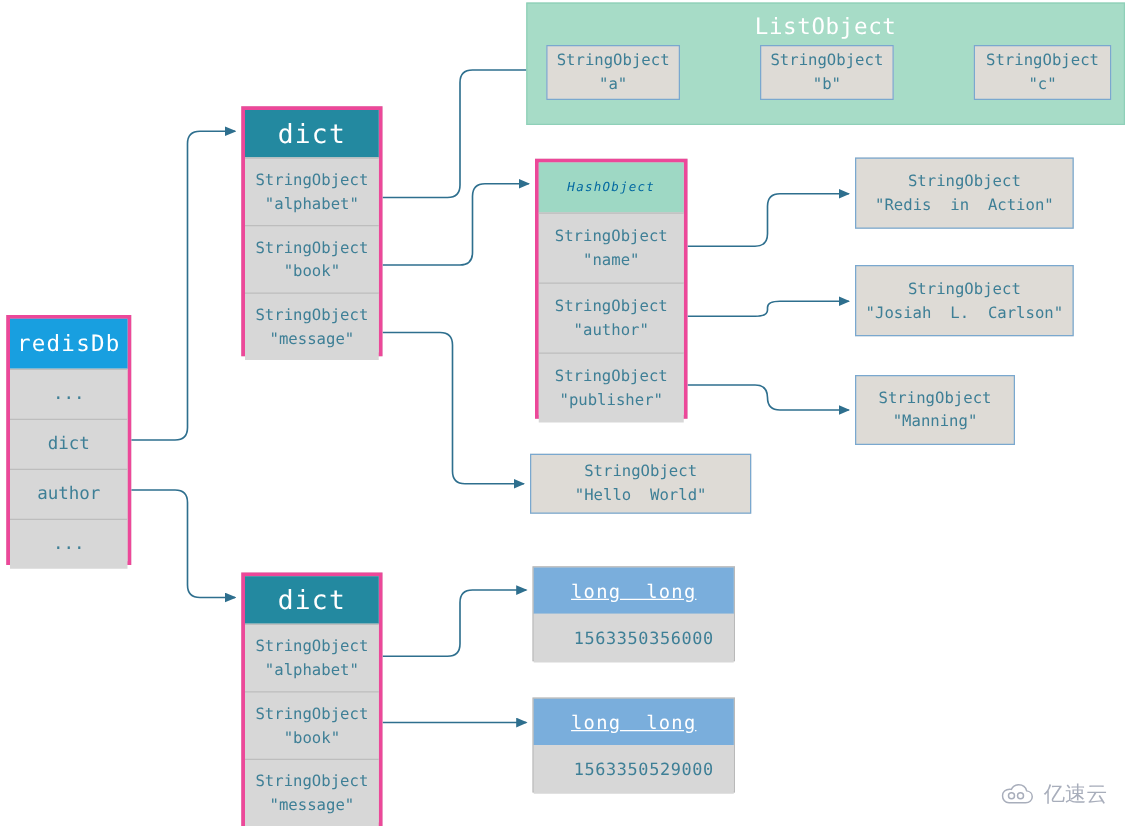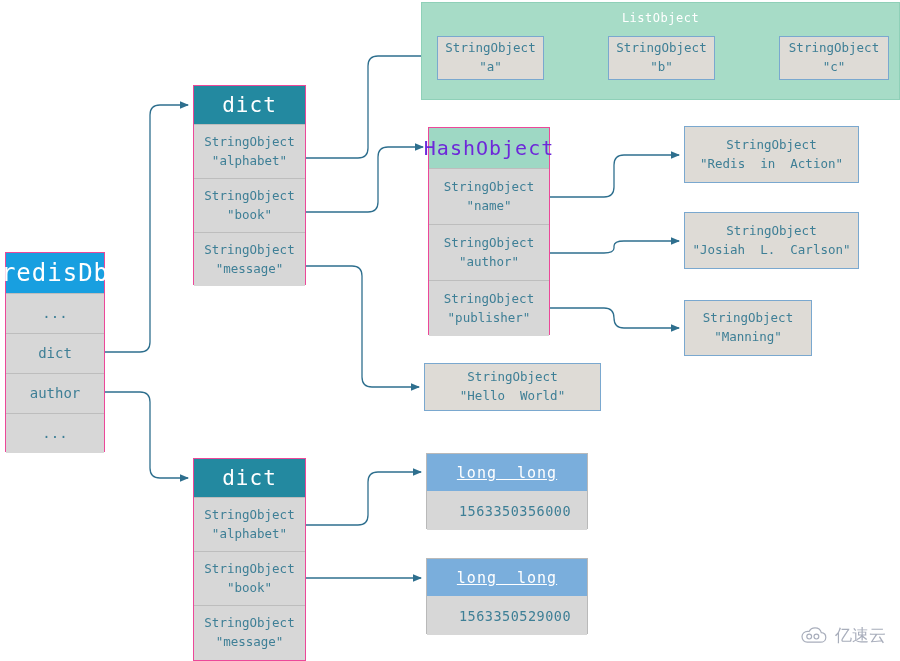--- a/index.html
+++ b/index.html
@@ -9,60 +9,60 @@
     font-family:"DejaVu Sans Mono","Liberation Mono",monospace;
     overflow:hidden;
     position:relative;
   }
   #stage{position:absolute;left:0;top:0;width:900px;height:661px;}
   svg#wires{position:absolute;left:0;top:0;width:900px;height:661px;pointer-events:none;}
 
   .box{position:absolute;box-sizing:border-box;}
 
   
-  .struct{border:1px solid #ec4899;background:#d7d7d7;}
+  .struct{border:3px solid #ec4899;background:#d7d7d7;}
   .struct .hdr{
     box-sizing:border-box;width:100%;
     display:flex;align-items:center;justify-content:center;
     color:#ffffff;font-size:19px;letter-spacing:1px;
   }
   .struct .row{
     box-sizing:border-box;width:100%;
     border-top:1px solid #bdbdbd;
     background:#d7d7d7;
     display:flex;flex-direction:column;align-items:center;justify-content:center;
     color:#3e7f96;font-size:12.5px;line-height:1.45;
   }
   .struct .row.plain{justify-content:center;}
   .row .l1,.row .l2{display:block;text-align:center;white-space:pre;}
 
   
   #redisdb{left:5px;top:252px;width:100px;height:200px;}
-  #redisdb .hdr{height:40px;background:#189fe0;font-size:24px;}
+  #redisdb .hdr{height:40px;background:#189fe0;font-size:18px;}
   #redisdb .row{height:40px;font-size:14px;color:#3e7f96;}
 
   
   .dictbox .hdr{height:38px;background:#2389a0;font-size:21px;}
   .dictbox .row{height:54px;}
   #dict-top{left:193px;top:85px;width:113px;height:200px;}
   #dict-bottom{left:193px;top:458px;width:113px;height:203px;}
 
   
   #hashobj{left:428px;top:127px;width:122px;height:208px;}
-  #hashobj .hdr{height:40px;background:#9ed8c4;font-size:20px;color:#6d28d9;}
+  #hashobj .hdr{height:40px;background:#9ed8c4;font-size:10px;color:#0369a1;font-style:italic;}
   #hashobj .row{height:56px;}
 
   
   #listobj{
     left:421px;top:2px;width:479px;height:98px;
     background:#a7dcc7;border:1px solid #8fd0b8;
   }
   #listobj .title{
     position:absolute;left:0;top:8px;width:100%;
-    text-align:center;color:#ffffff;font-size:12px;letter-spacing:.5px;
+    text-align:center;color:#ffffff;font-size:18px;letter-spacing:.5px;
   }
   .so{
     position:absolute;box-sizing:border-box;
     background:#dedbd6;border:1px solid #7aa8cf;
     display:flex;flex-direction:column;align-items:center;justify-content:center;
     color:#3e7f96;font-size:12.5px;line-height:1.5;
   }
   .so .l1,.so .l2{display:block;text-align:center;white-space:pre;}
 
   #so-a{left:437px;top:36px;width:107px;height:44px;}

